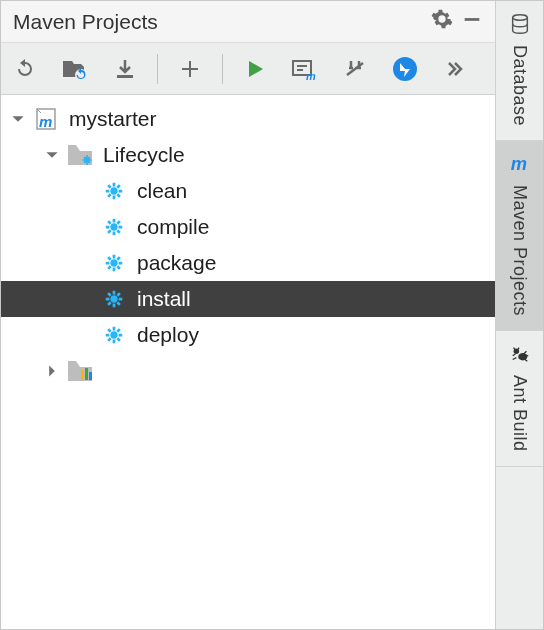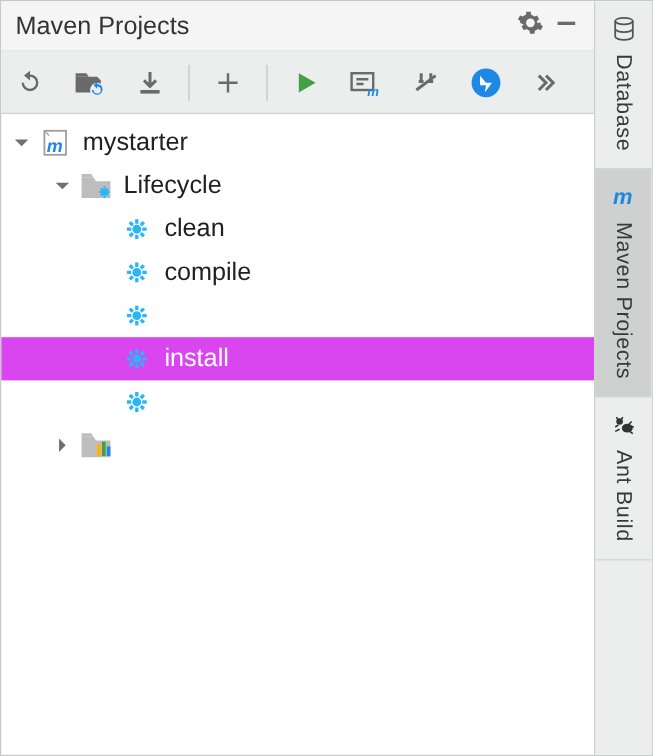--- a/index.html
+++ b/index.html
@@ -55,21 +55,21 @@
     position: relative;
   }
   .row {
     display: flex;
     align-items: center;
     height: 36px;
     padding-left: 8px;
     cursor: pointer;
     color: #202020;
   }
-  .row.selected { background: #d946ef; color: #fff; }
+  .row.selected { background: #404040; color: #fff; }
   .row.selected .lbl { color:#fff; }
   .indent { display:inline-block; }
   .disclosure {
     width: 18px; height: 18px;
     display:inline-flex; align-items:center; justify-content:center;
     margin-right: 6px;
     fill:#707070;
   }
   .node-icon {
     width: 26px; height: 26px;
@@ -245,20 +245,21 @@
     <div class="row">
       <span class="indent" style="width:92px"></span>
       <span class="node-icon">
           <svg width="22" height="22" viewBox="0 0 24 24">
             <circle cx="12" cy="12" r="4" fill="#29b6f6"></circle>
             <g stroke="#29b6f6" stroke-width="3">
               <path d="M12 3v4M12 17v4M3 12h4M17 12h4M5.6 5.6l2.8 2.8M15.6 15.6l2.8 2.8M5.6 18.4l2.8-2.8M15.6 8.4l2.8-2.8"></path>
             </g>
           </svg>
         </span>
+      <span class="lbl">package</span>
     </div>
     <div class="row selected">
       <span class="indent" style="width:92px"></span>
       <span class="node-icon">
           <svg width="22" height="22" viewBox="0 0 24 24">
             <circle cx="12" cy="12" r="4" fill="#29b6f6"></circle>
             <g stroke="#29b6f6" stroke-width="3">
               <path d="M12 3v4M12 17v4M3 12h4M17 12h4M5.6 5.6l2.8 2.8M15.6 15.6l2.8 2.8M5.6 18.4l2.8-2.8M15.6 8.4l2.8-2.8"></path>
             </g>
           </svg>
@@ -268,20 +269,21 @@
     <div class="row">
       <span class="indent" style="width:92px"></span>
       <span class="node-icon">
           <svg width="22" height="22" viewBox="0 0 24 24">
             <circle cx="12" cy="12" r="4" fill="#29b6f6"></circle>
             <g stroke="#29b6f6" stroke-width="3">
               <path d="M12 3v4M12 17v4M3 12h4M17 12h4M5.6 5.6l2.8 2.8M15.6 15.6l2.8 2.8M5.6 18.4l2.8-2.8M15.6 8.4l2.8-2.8"></path>
             </g>
           </svg>
         </span>
+      <span class="lbl">deploy</span>
     </div>
 
 
     <div class="row">
       <span class="indent" style="width:34px"></span>
       <span class="disclosure">
         <svg width="14" height="14" viewBox="0 0 10 10">
             <path d="M3 1l4 4-4 4z"></path>
           </svg>
       </span>

